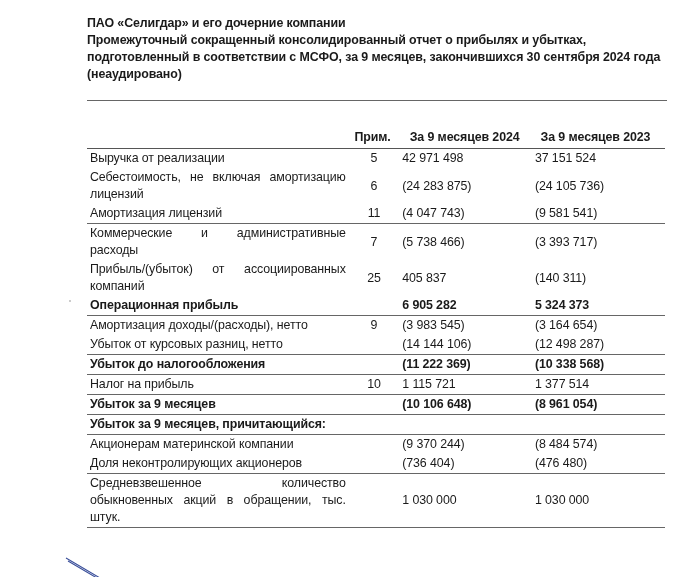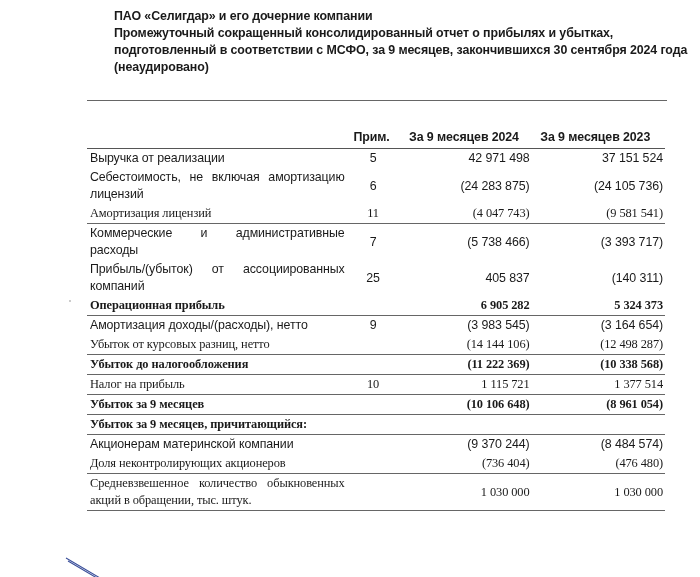--- a/index.html
+++ b/index.html
@@ -2,22 +2,22 @@
 <html><head>
   <meta charset="utf-8">
   <style>
     html, body { margin: 0; padding: 0; background: #ffffff; }
     body {
       width: 700px; height: 577px; position: relative; overflow: hidden;
       font-family: "Liberation Sans", "DejaVu Sans", sans-serif;
       color: #1a1a1a;
     }
     .header {
-      position: absolute; left: 87px; top: 8px; width: 580px;
-      font-size: 12.4px; line-height: 17px; font-weight: bold; letter-spacing: -0.1px; margin-left: 27px;
+      position: absolute; left: 87px; top: 15px; width: 580px;
+      font-size: 12.4px; line-height: 17px; font-weight: bold; letter-spacing: -0.1px;
     }
     .header .sub {
       font-weight: normal; font-style: italic; color: #333;
     }
     .header-rule {
       position: absolute; left: 87px; top: 100px; width: 580px; height: 0;
       border-top: 1.5px solid #666;
     }
     table.fs {
       position: absolute; left: 87px; top: 128px; width: 578px;
@@ -25,27 +25,27 @@
     }
     table.fs th {
       font-weight: bold; text-align: center; padding: 0 2px 2px 0; height: 18px;
       white-space: nowrap;
     }
     table.fs th.note { text-align: center; }
     table.fs thead tr { border-bottom: 1.5px solid #555; margin-top: 24px; }
     table.fs td { padding: 1px 2px 1px 3px; vertical-align: middle; line-height: 17px; }
     td.label { width: 258px; text-align: justify; text-align-last: left; }
     td.note { width: 48px; text-align: center; }
-    td.num { text-align: right; white-space: nowrap; }
+    td.num { text-align: left; white-space: nowrap; }
     td.c1 { width: 130px; }
     td.c2 { width: 130px; padding-right: 6px; }
     tr.row { height: 19px; }
     tr.two { height: 36px; }
     tr.bold td { font-weight: bold; }
-    tr.ruled { border-bottom: 1.5px solid #666; font-family: Liberation Serif, serif; }
+    tr.ruled { border-bottom: 1.5px solid #666; }
     .pen-mark {
       position: absolute; left: 60px; top: 556px; width: 60px; height: 30px;
     }
     .speck {
       position: absolute; left: 69px; top: 300px; width: 2px; height: 2px; background: #bbb; border-radius: 1px;
     }
   </style>
 </head>
 <body>
 

